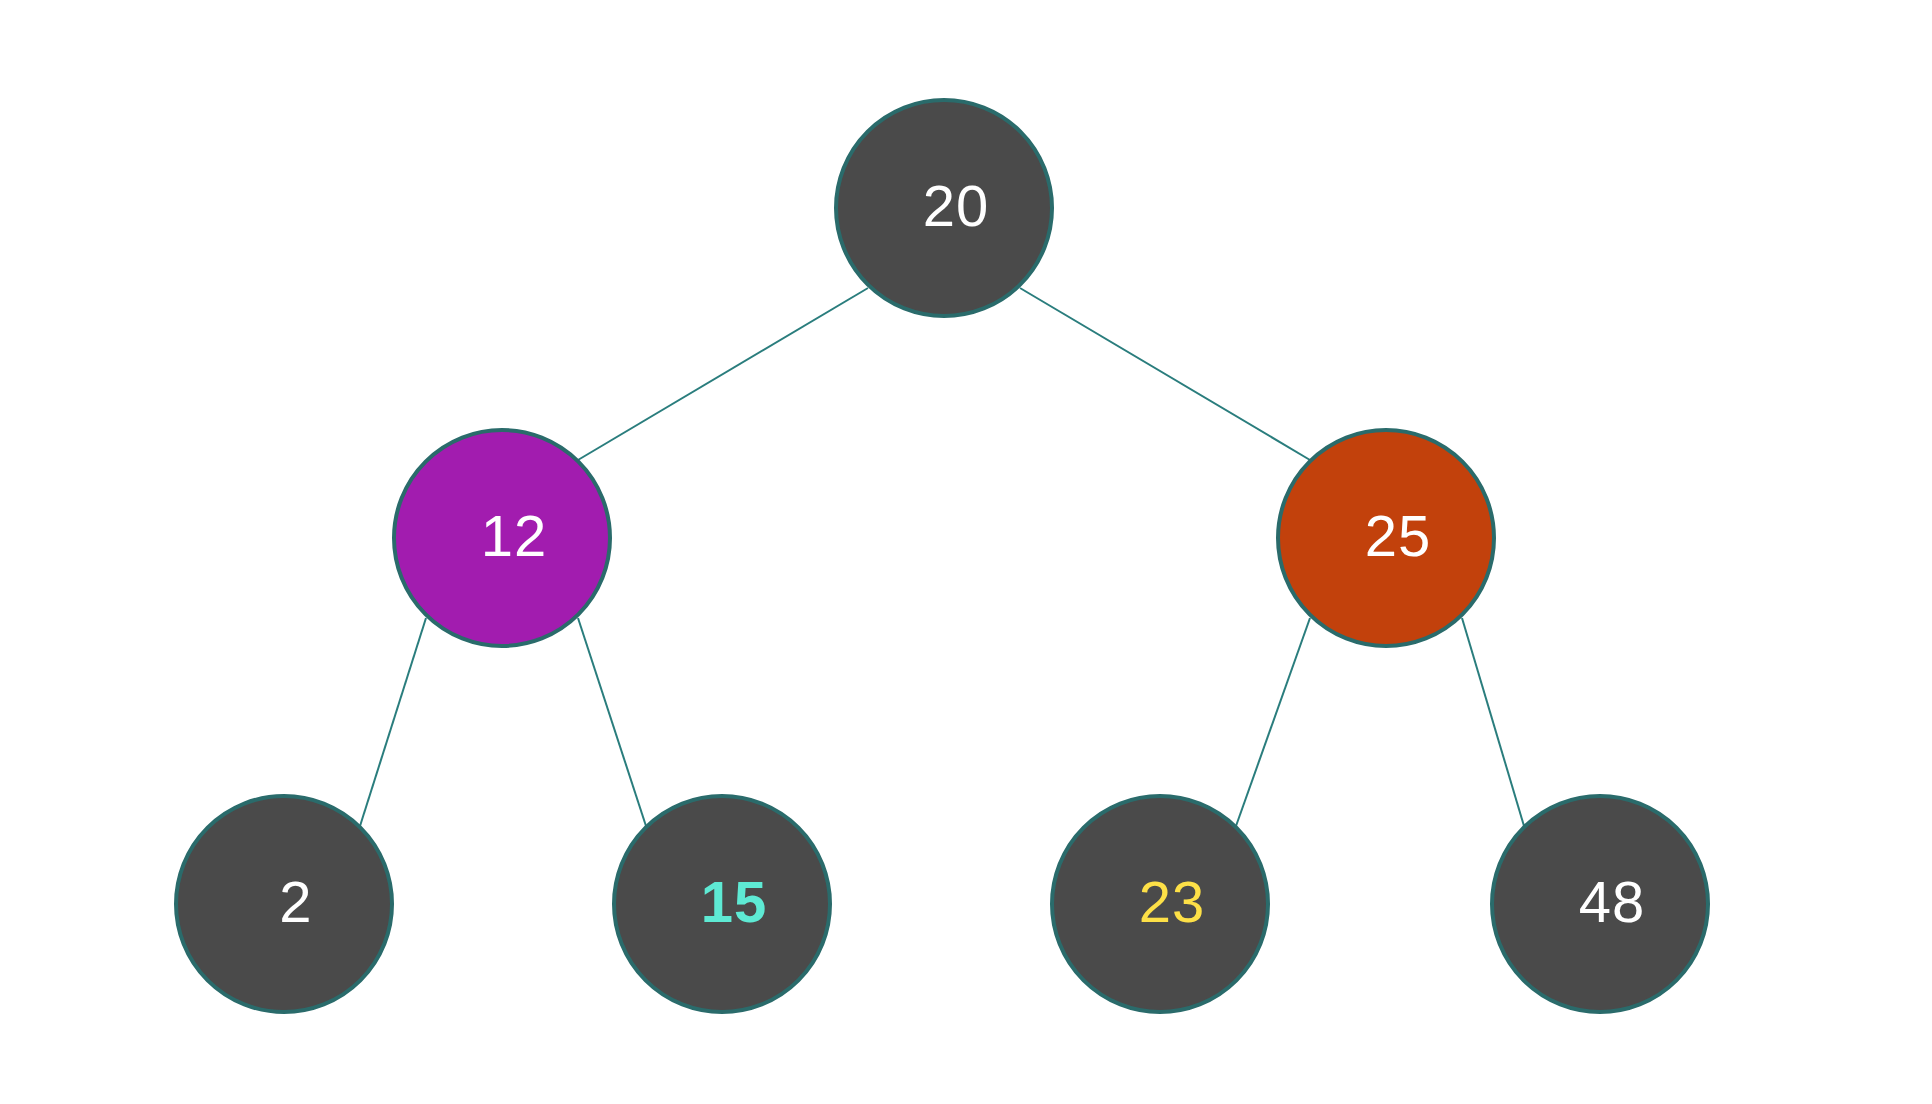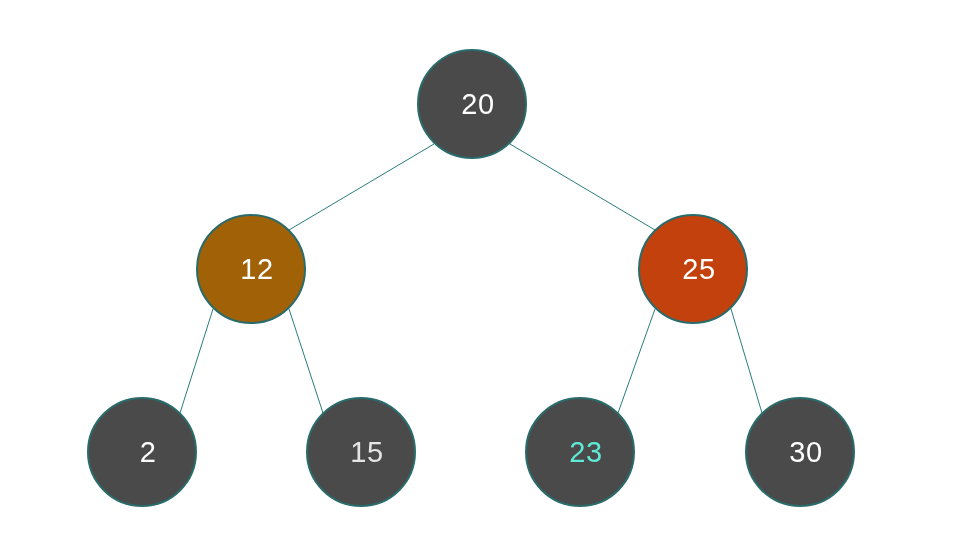--- a/index.html
+++ b/index.html
@@ -60,33 +60,33 @@
       <line x1="213" y1="309" x2="180" y2="413" stroke="#2a7d7d" stroke-width="1" shape-rendering="geometricPrecision"></line>
       <line x1="289" y1="309" x2="323" y2="413" stroke="#2a7d7d" stroke-width="1" shape-rendering="geometricPrecision"></line>
       <line x1="655" y1="309" x2="618" y2="413" stroke="#2a7d7d" stroke-width="1" shape-rendering="geometricPrecision"></line>
       <line x1="731" y1="309" x2="762" y2="413" stroke="#2a7d7d" stroke-width="1" shape-rendering="geometricPrecision"></line>
     </svg>
 
   <div id="node-layer">
       <div class="tree-node" style="left: 417px; top: 49px; width: 110px; height: 110px; background: rgb(74, 74, 74); border-color: rgb(42, 107, 107);">
         <span class="node-label" style="color: rgb(255, 255, 255);">20</span>
       </div>
-      <div class="tree-node" style="left: 196px; top: 214px; width: 110px; height: 110px; background: #a16207; border-color: rgb(42, 107, 107);">
+      <div class="tree-node" style="left: 196px; top: 214px; width: 110px; height: 110px; background: #a21caf; border-color: rgb(42, 107, 107);">
         <span class="node-label" style="color: rgb(255, 255, 255);">12</span>
       </div>
       <div class="tree-node" style="left: 638px; top: 214px; width: 110px; height: 110px; background: #c2410c; border-color: rgb(42, 107, 107);">
         <span class="node-label" style="color: rgb(255, 255, 255);">25</span>
       </div>
       <div class="tree-node" style="left: 87px; top: 397px; width: 110px; height: 110px; background: rgb(74, 74, 74); border-color: rgb(42, 107, 107);">
         <span class="node-label" style="color: rgb(255, 255, 255);">2</span>
       </div>
       <div class="tree-node" style="left: 306px; top: 397px; width: 110px; height: 110px; background: rgb(74, 74, 74); border-color: rgb(42, 107, 107);">
-        <span class="node-label" style="color: #e5e5e5;">15</span>
+        <span class="node-label" style="color: #5eead4; font-weight: bold;">15</span>
       </div>
       <div class="tree-node" style="left: 525px; top: 397px; width: 110px; height: 110px; background: rgb(74, 74, 74); border-color: rgb(42, 107, 107);">
-        <span class="node-label" style="color: #5eead4;">23</span>
+        <span class="node-label" style="color: #fde047;">23</span>
       </div>
       <div class="tree-node" style="left: 745px; top: 397px; width: 110px; height: 110px; background: rgb(74, 74, 74); border-color: rgb(42, 107, 107);">
-        <span class="node-label" style="color: rgb(255, 255, 255);">30</span>
+        <span class="node-label" style="color: rgb(255, 255, 255);">48</span>
       </div>
     </div>
 
 </div>
 
 </body></html>

